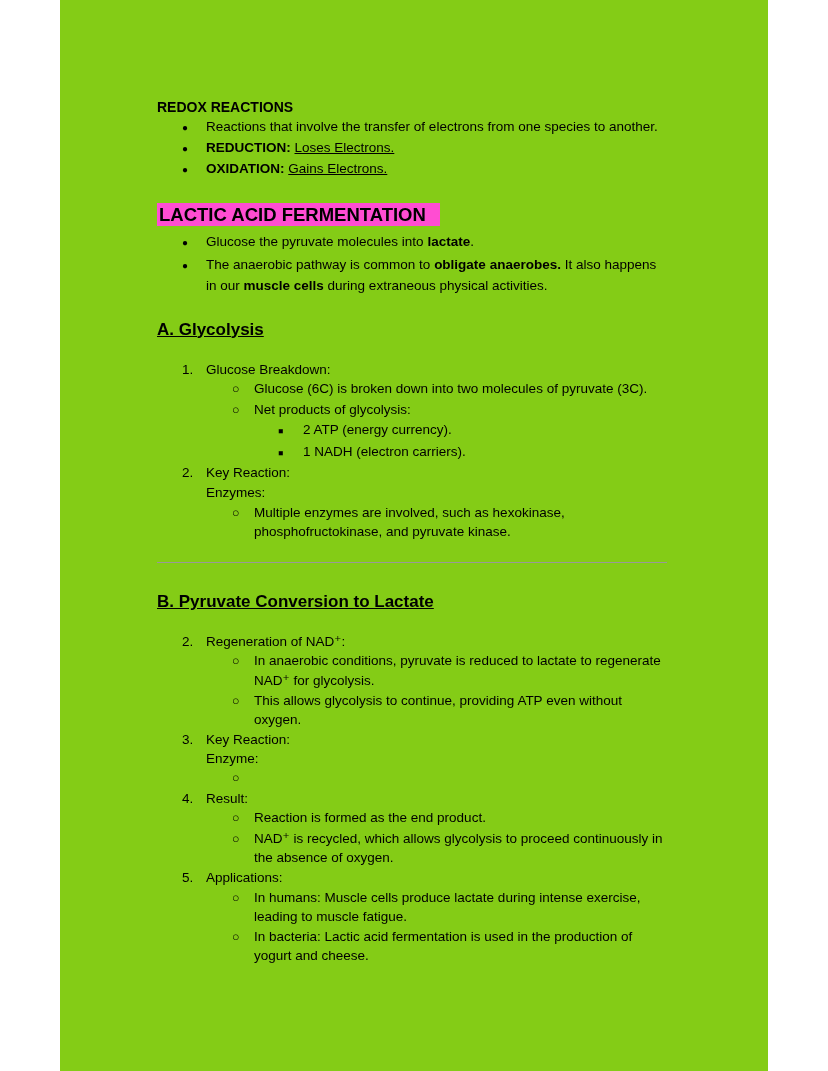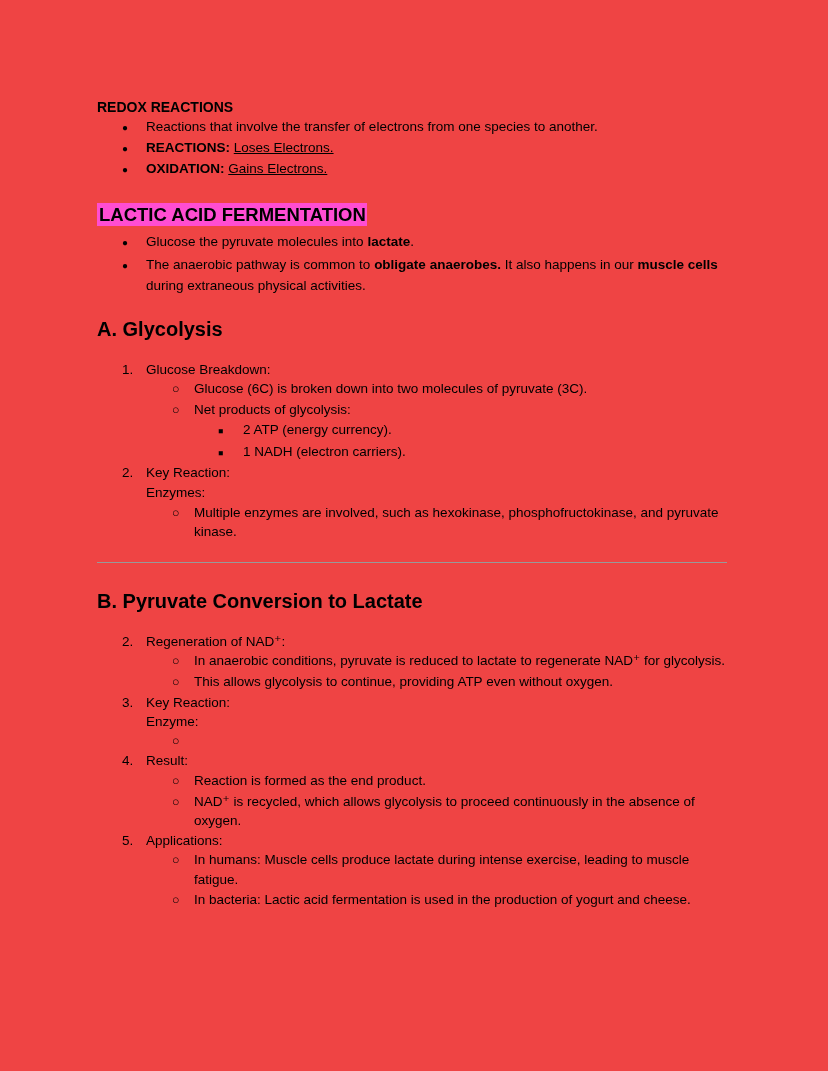--- a/index.html
+++ b/index.html
@@ -1,34 +1,34 @@
 <!DOCTYPE html>
 <html style="--hl: #ff4dd2; --text: #000000; --divider: #999999;"><head>
 <meta charset="utf-8">
 <style>
   :root { --hl:#ff4dd2; --text:#000000; --divider:#999999; }
   * { margin:0; padding:0; box-sizing:border-box; }
   html, body { background:#ffffff; }
   .page {
     position:relative;
-    width:828px; height:1071px;
+    width:708px; height:1071px;
     margin:0 auto;
-    background:#ef4444;
+    background:#84cc16;
     color:var(--text);
     font-family:"Liberation Sans","DejaVu Sans",sans-serif;
     font-size:13.5px;
     padding:97px 101px 0 97px;
     overflow:hidden;
   }
   b { font-weight:700; }
   u { }
   .h-sm { font-size:14px; font-weight:700; line-height:20px; }
   .h-lg { margin-top:22px; font-size:18.5px; font-weight:700; line-height:26px; }
-  .h-lg .hl { background:var(--hl); padding:1px 1px 1px 2px; }
-  .h-md { margin-top:22px; font-size:20px; font-weight:700; line-height:21px; }
+  .h-lg .hl { background:var(--hl); padding:1px 14px 1px 2px; }
+  .h-md { margin-top:22px; font-size:17px; font-weight:700; line-height:21px;text-decoration:underline; }
   .h-md.second { margin-top:28px; }
   .list-redox { margin-top:0; }
   .list-redox .li { line-height:20px; }
   .list-laf { margin-top:3px; }
   .list-laf .li { line-height:21.5px; }
   .list-body { margin-top:20px; }
   .list-body .li { line-height:19.6px; }
   .li { display:flex; align-items:baseline; }
   .l1 { padding-left:25px; }
   .l1 .marker, .l1 .num { flex:0 0 24px; width:24px; }
@@ -50,21 +50,21 @@
 
   <section>
     <h3 class="h-sm">REDOX REACTIONS</h3>
     <div class="list-redox">
       <div class="li l1">
         <span class="marker mk-disc">●</span>
         <span class="txt">Reactions that involve the transfer of electrons from one species to another.</span>
       </div>
       <div class="li l1">
         <span class="marker mk-disc">●</span>
-        <span class="txt"><b>REACTIONS: </b><u>Loses Electrons.</u></span>
+        <span class="txt"><b>REDUCTION: </b><u>Loses Electrons.</u></span>
       </div>
       <div class="li l1">
         <span class="marker mk-disc">●</span>
         <span class="txt"><b>OXIDATION: </b><u>Gains Electrons.</u></span>
       </div>
     </div>
   </section>
 
   <section>
     <h1 class="h-lg"><span class="hl">LACTIC ACID FERMENTATION</span></h1>

